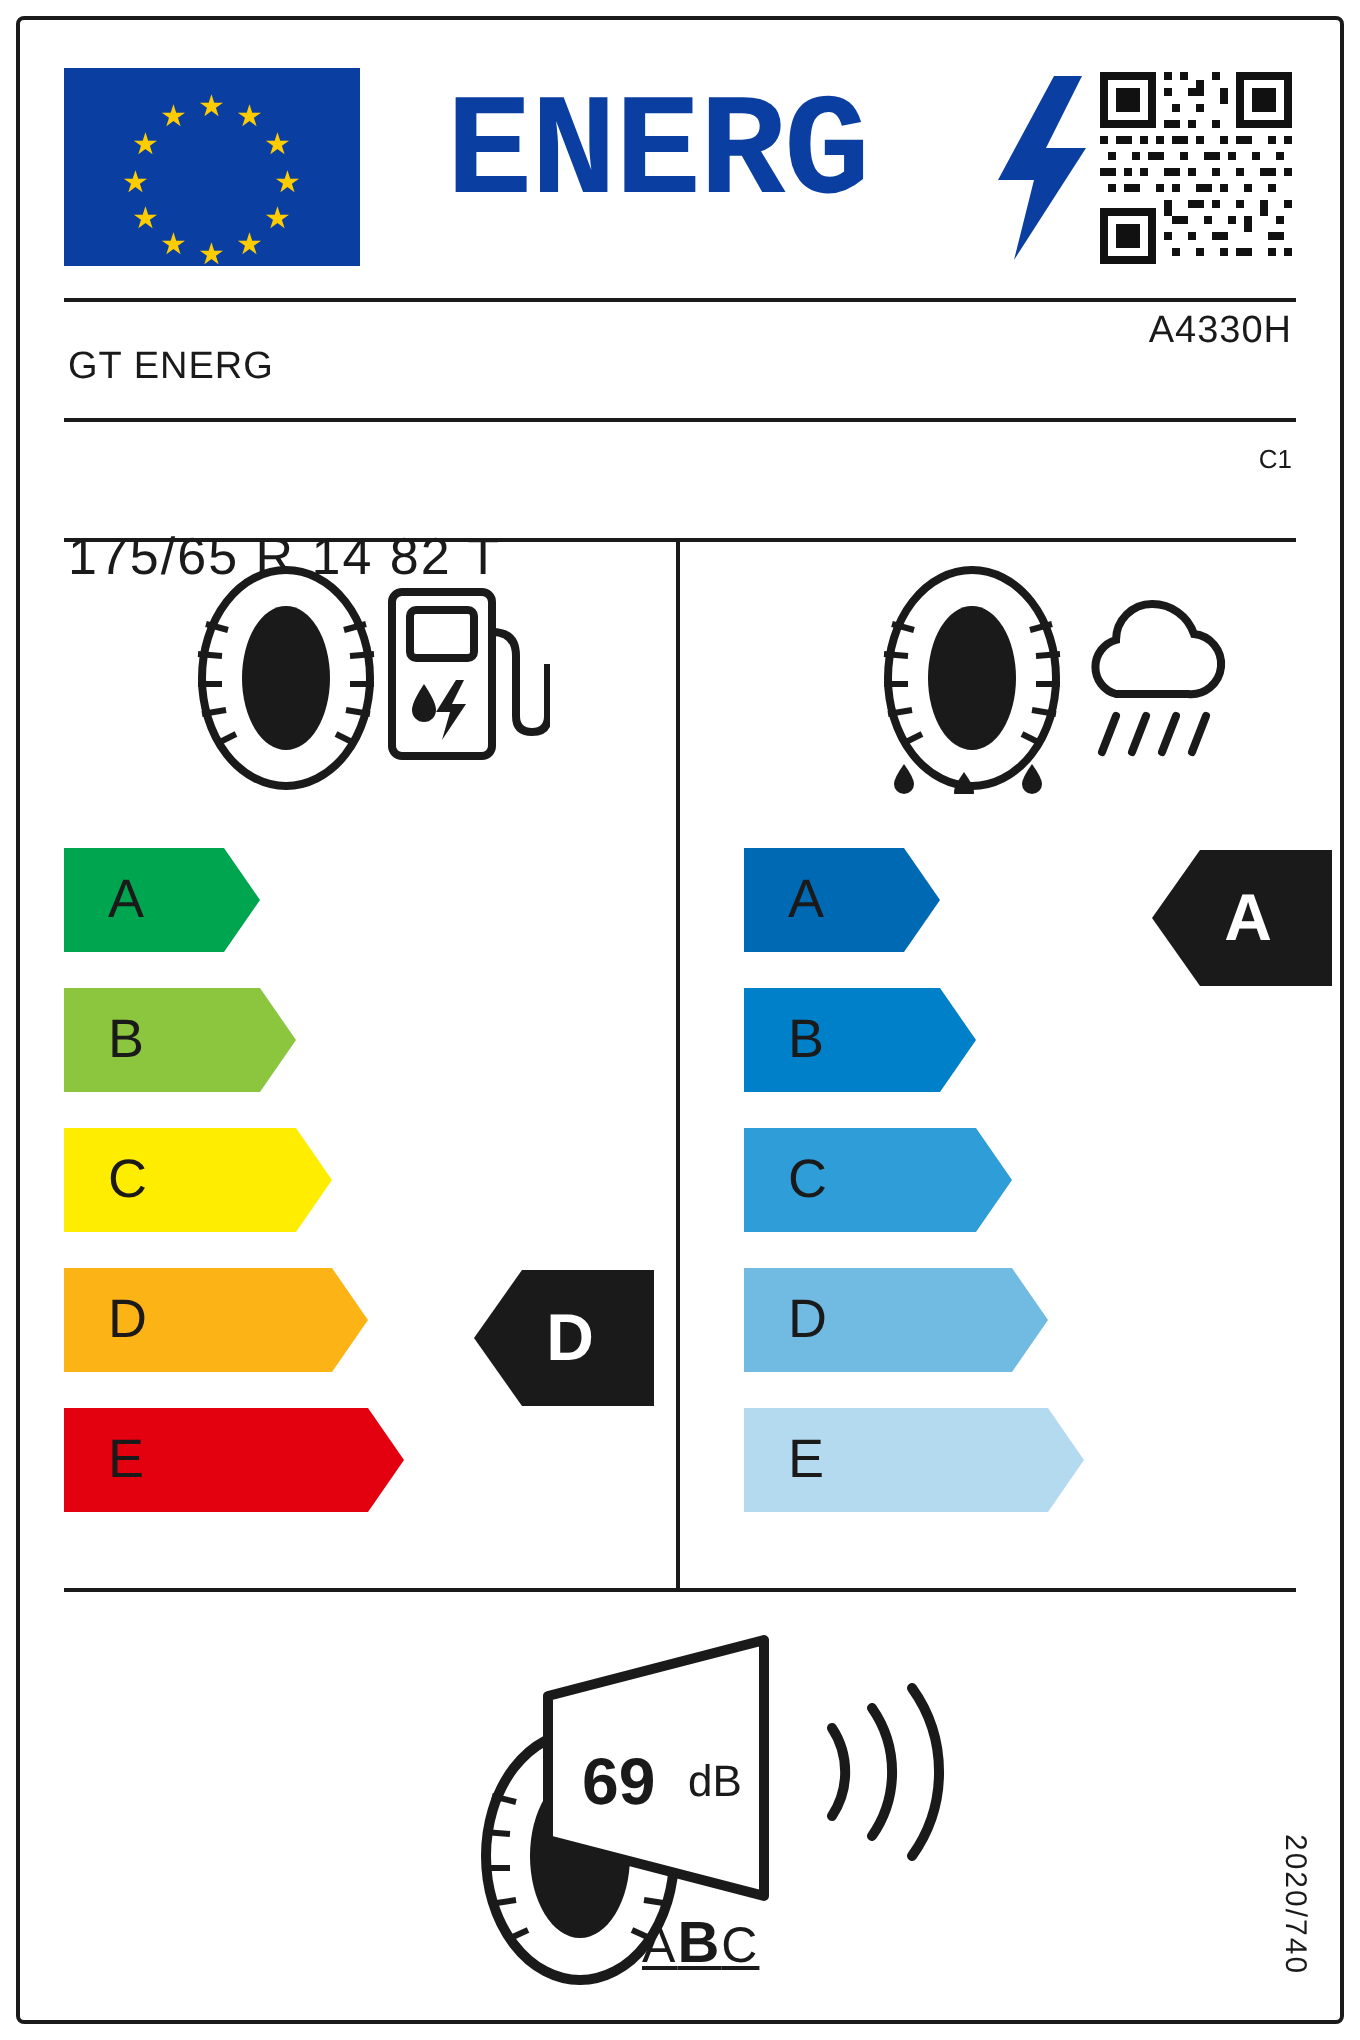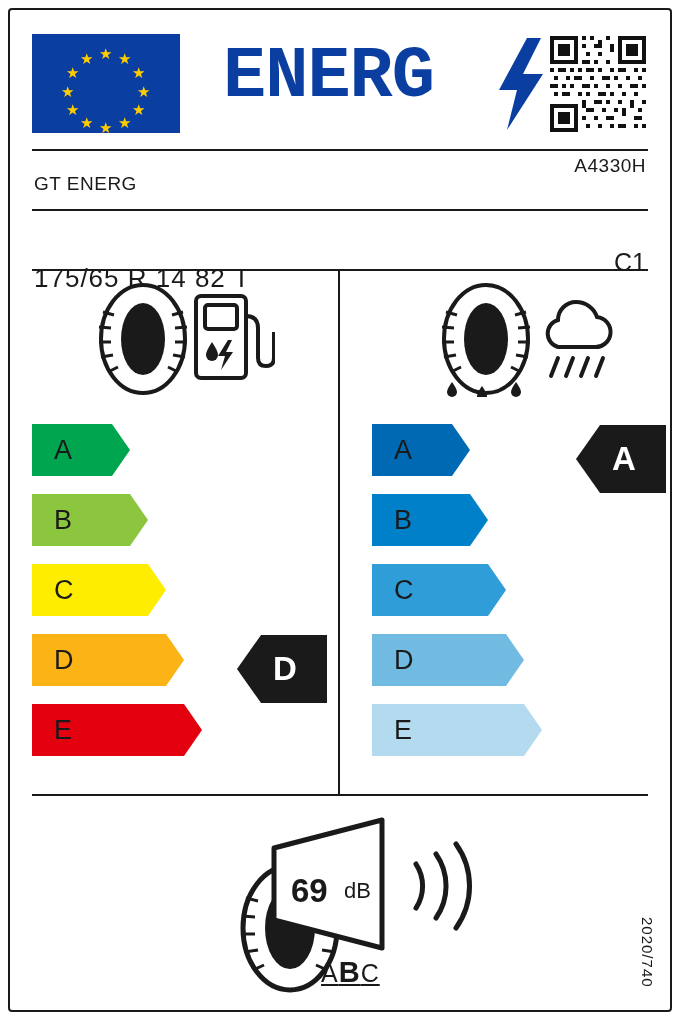--- a/index.html
+++ b/index.html
@@ -110,22 +110,22 @@
     position: absolute;
     left: 24px;
     top: 222px;
     font-size: 26px;
     letter-spacing: 1px;
     margin-top: 31px;
   }
   .class {
     position: absolute;
     right: 24px;
-    top: 238px;
-    font-size: 25px;
+    top: 212px;
+    font-size: 13px;
   }
 
   
   .pictos { position: absolute; left:0; top:0; width:100%; height:100%; }
 
   
   .grade {
     position: absolute;
     height: 52px;
   }

